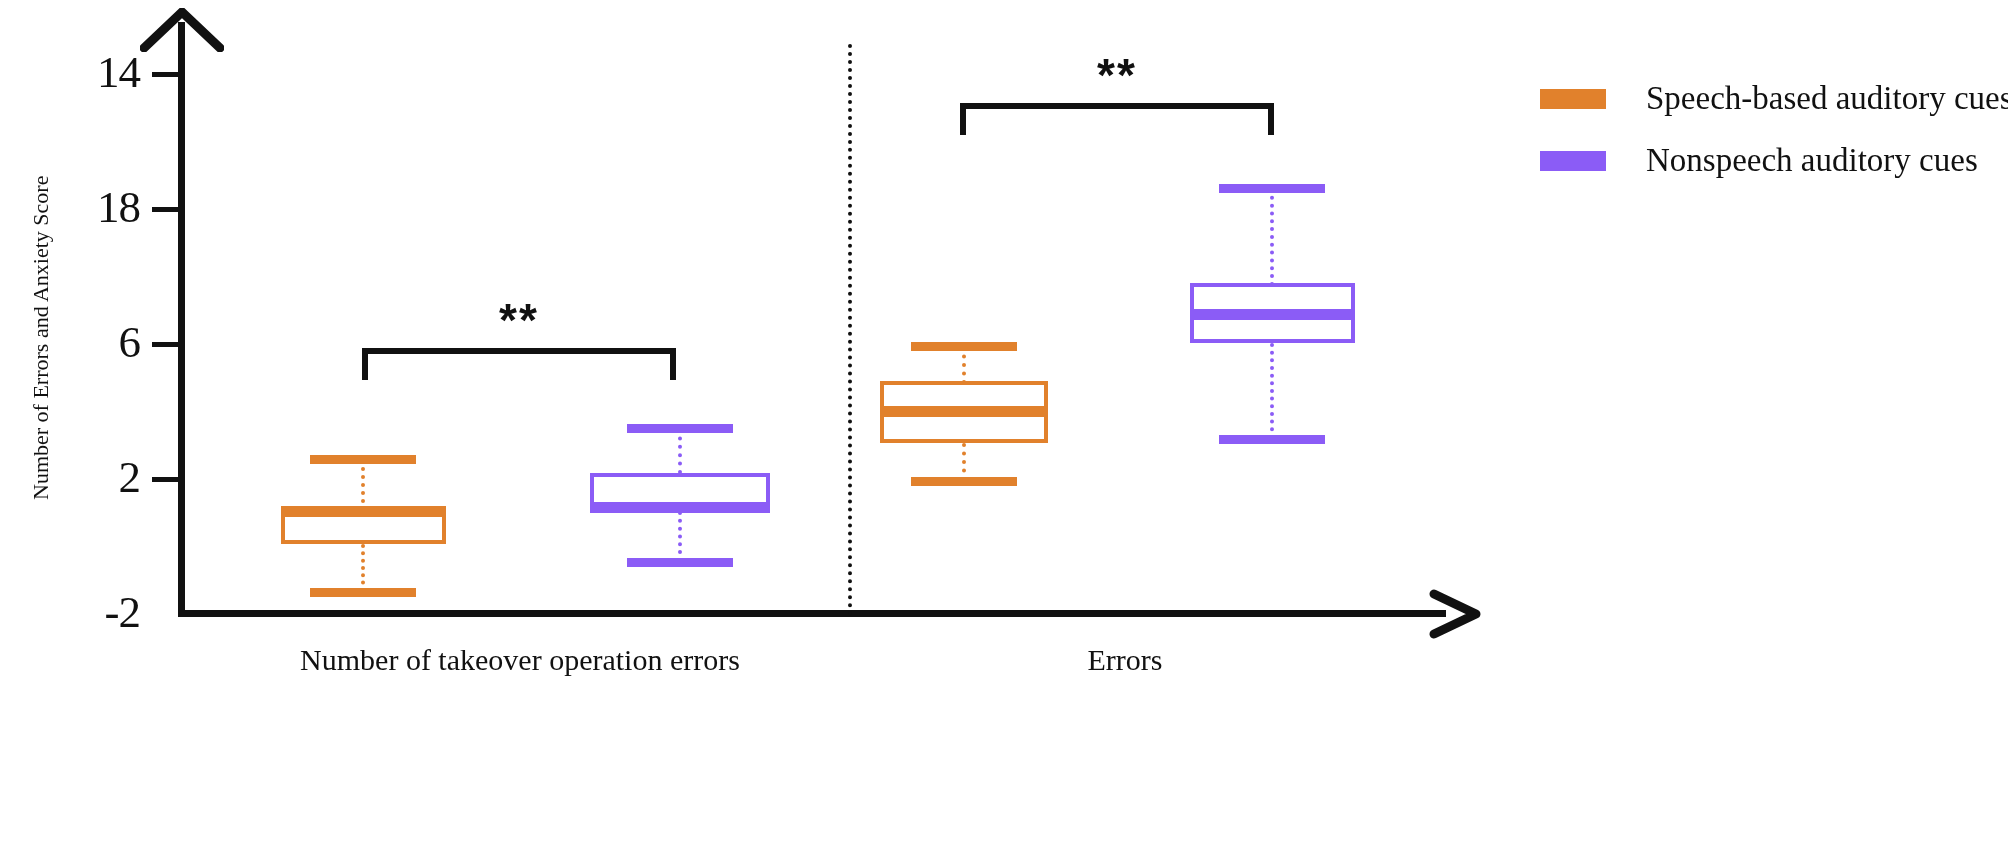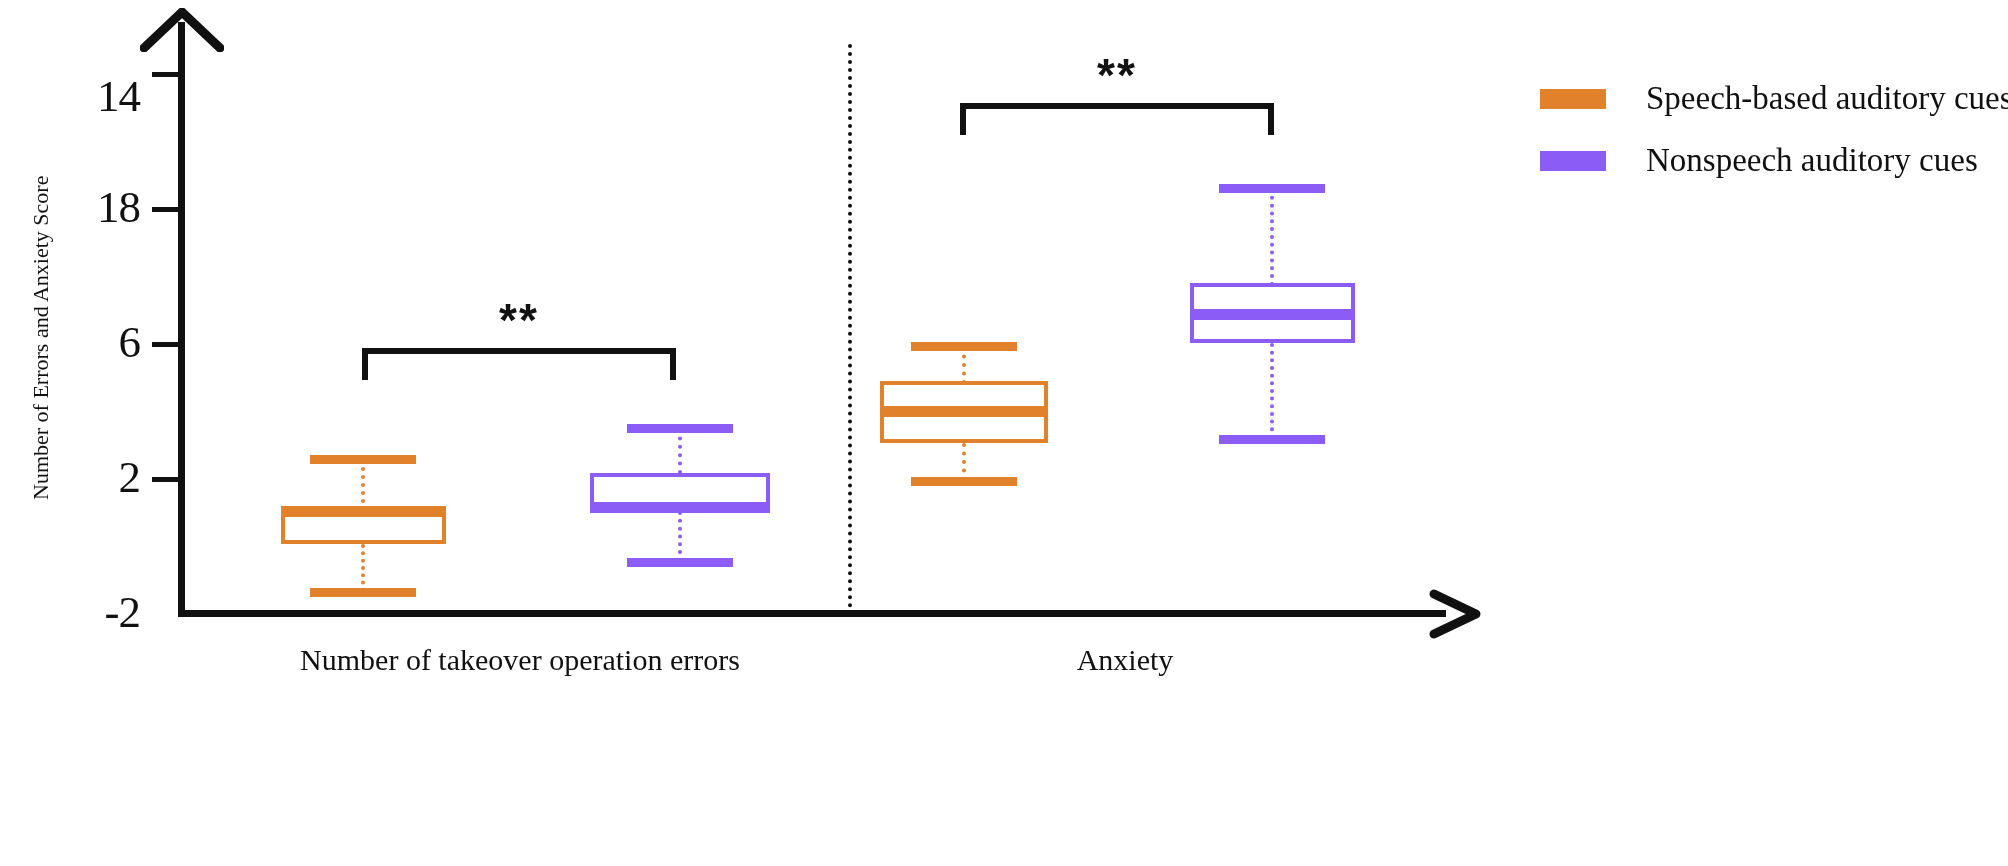--- a/index.html
+++ b/index.html
@@ -56,35 +56,35 @@
     </svg>
   </div>
 
   <div class="y-title" style="left:28px;top:500px;">Number of Errors and Anxiety Score</div>
 
   <div class="tick" style="left:152px;top:72px;width:28px;"></div>
   <div class="tick" style="left:152px;top:207px;width:28px;"></div>
   <div class="tick" style="left:152px;top:342px;width:28px;"></div>
   <div class="tick" style="left:152px;top:477px;width:28px;"></div>
 
-  <div class="tick-label" style="left:40px;top:50px;width:100px;margin-top:24px;">14</div>
+  <div class="tick-label" style="left:40px;top:50px;width:100px;">14</div>
   <div class="tick-label" style="left:40px;top:185px;width:100px;">18</div>
   <div class="tick-label" style="left:40px;top:320px;width:100px;">6</div>
   <div class="tick-label" style="left:40px;top:455px;width:100px;">2</div>
   <div class="tick-label" style="left:30px;top:590px;width:110px;">-2</div>
 
   <div class="x-axis" style="left:178px;top:610px;width:1268px;height:7px;"></div>
   <div style="position:absolute;left:1428px;top:588px;width:56px;height:52px;">
     <svg width="56" height="52" viewBox="0 0 56 52">
       <polyline points="6,6 48,26 6,46" fill="none" stroke="#111111" stroke-width="9" stroke-linecap="round" stroke-linejoin="round"></polyline>
     </svg>
   </div>
 
   <div class="x-cat-label" style="left:260px;top:643px;width:520px;">Number of takeover operation errors</div>
-  <div class="x-cat-label" style="left:975px;top:643px;width:300px;">Anxiety</div>
+  <div class="x-cat-label" style="left:975px;top:643px;width:300px;">Errors</div>
 
   <div class="sep-line" style="left:848px;top:44px;height:572px;"></div>
 
   <div class="bp" style="left:0;top:0;width:2008px;height:866px;">
 
     <div class="whisker" style="left:361px;top:459px;height:52px;border-left:4px dotted #E1812C;"></div>
     <div class="cap" style="left:310px;top:455px;width:106px;height:9px;background:#E1812C;"></div>
 
     <div class="box" style="left:281px;top:509px;width:165px;height:35px;border:4px solid #E1812C;"></div>
 

